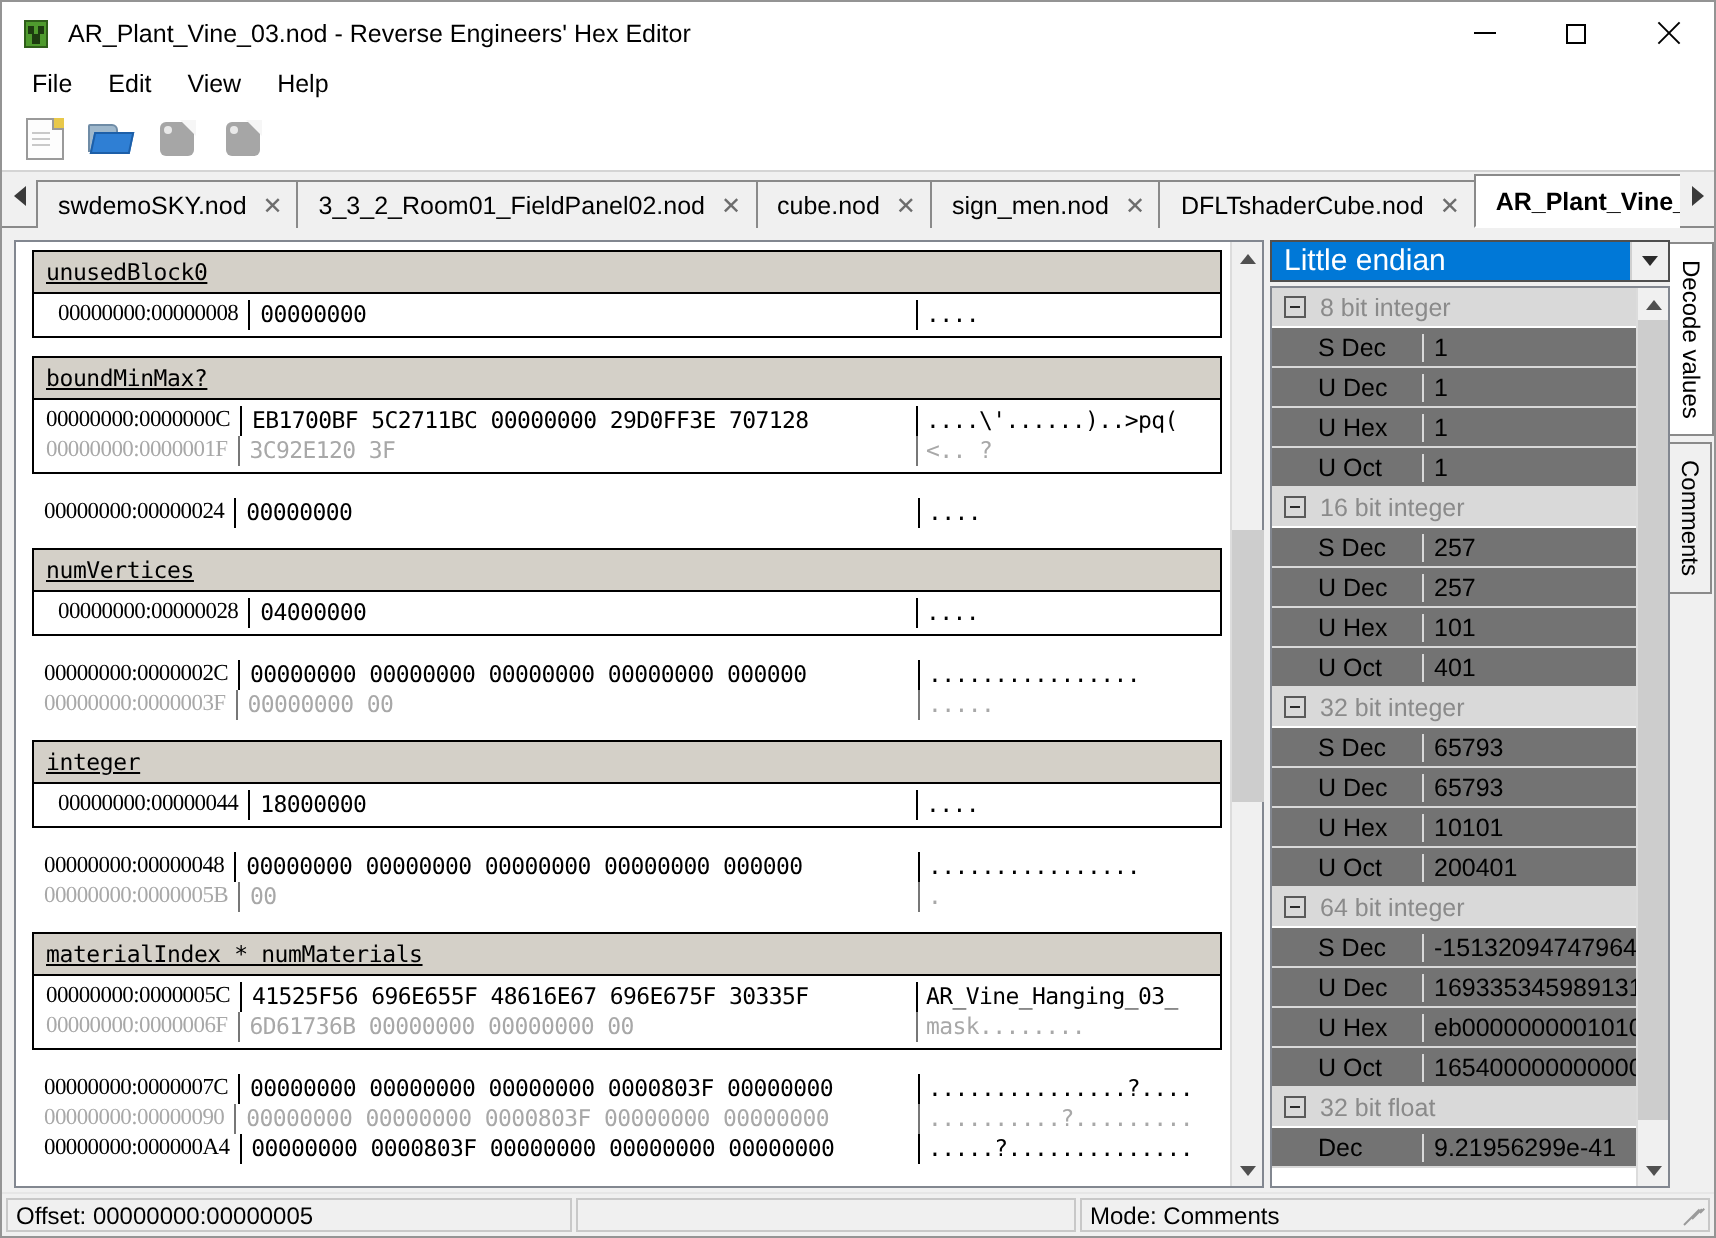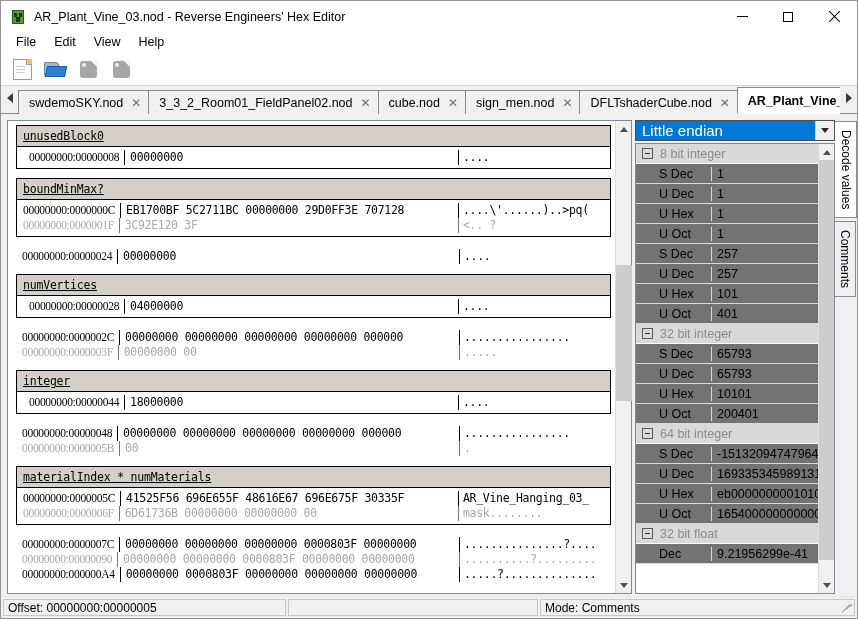--- a/index.html
+++ b/index.html
@@ -622,20 +622,24 @@
                 <span class="val-data">1</span>
               </div>
               <div class="val-row">
                 <span class="val-name">U Hex</span>
                 <span class="val-data">1</span>
               </div>
               <div class="val-row">
                 <span class="val-name">U Oct</span>
                 <span class="val-data">1</span>
               </div>
+              <div class="grp-row">
+                <span class="grp-toggle"></span>
+                <span class="grp-label">16 bit integer</span>
+              </div>
               <div class="val-row">
                 <span class="val-name">S Dec</span>
                 <span class="val-data">257</span>
               </div>
               <div class="val-row">
                 <span class="val-name">U Dec</span>
                 <span class="val-data">257</span>
               </div>
               <div class="val-row">
                 <span class="val-name">U Hex</span>

